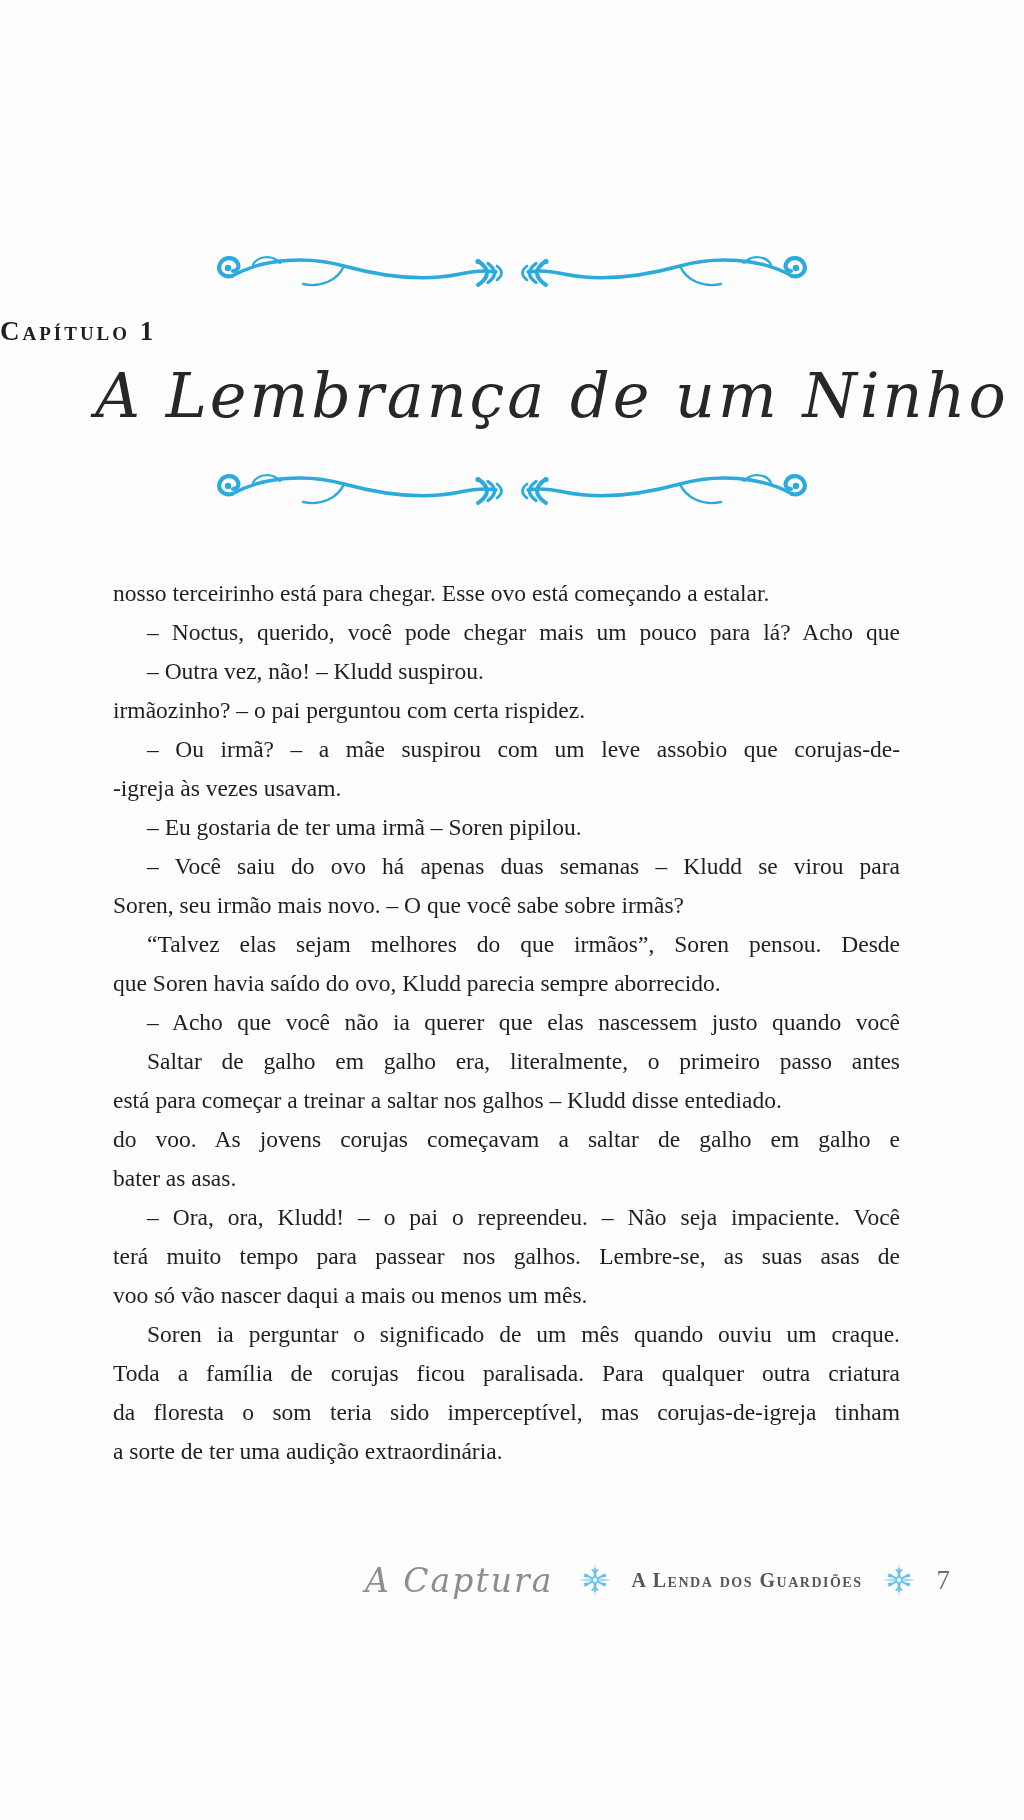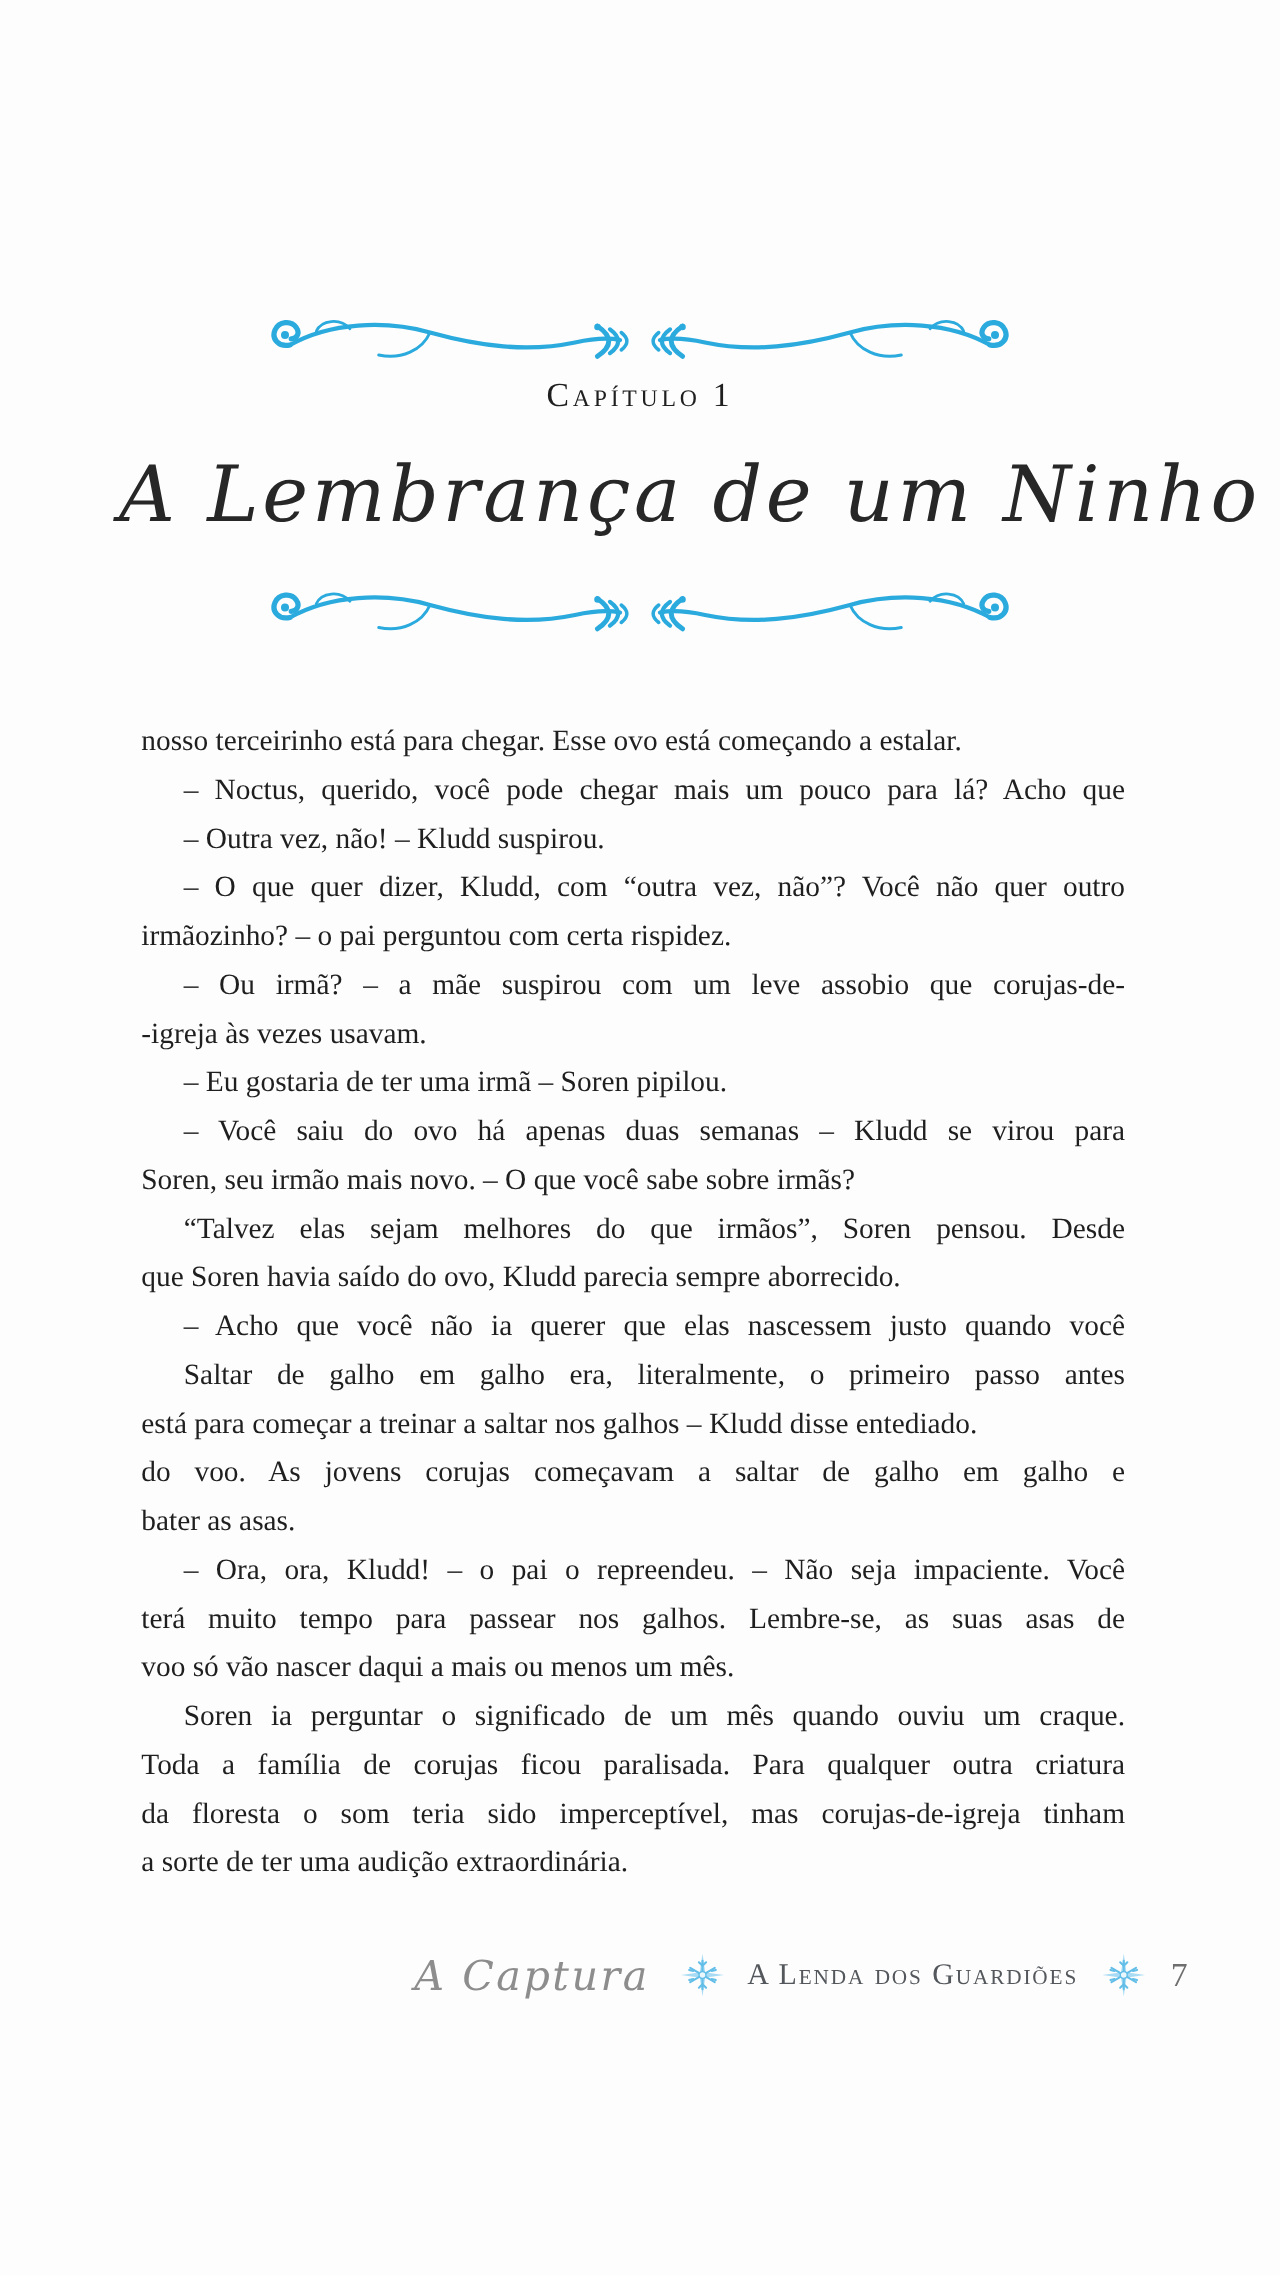--- a/index.html
+++ b/index.html
@@ -16,25 +16,25 @@
   .ornament{
     position:absolute;left:50%;transform:translateX(-50%);
     width:592px;height:44px;display:block;
     color:var(--ornament,#2baade);
   }
   .ornament-top{top:251px;}
   .ornament-bottom{top:469px;}
 
   
   .chapter-label{
-    position:absolute;top:301px;left:0;width:100%;
-    text-align:center;
+    position:absolute;top:316px;left:0;width:100%;
     font-variant:small-caps;
     font-size:27px;letter-spacing:3px;
     color:var(--body-text,#1f1f1f);
+    font-weight:bold;
   }
   .chapter-title{
     position:absolute;top:346px;left:0;width:100%;
     text-align:center;
     font-family:"DejaVu Serif", serif;
     font-style:italic;
     font-size:62px;line-height:100px;
     letter-spacing:3px;
     color:#272727;
     padding-left:40px;
@@ -57,22 +57,22 @@
   }
   .book-script{
     font-family:"DejaVu Serif", serif;
     font-style:italic;
     font-size:33px;letter-spacing:2px;
     color:var(--footer-script,#8d8d8d);
     padding-right:6px;
   }
   .series-title{
     font-variant:small-caps;
-    font-weight:400;
-    font-size:24px;letter-spacing:1.5px;
+    font-weight:700;
+    font-size:20px;letter-spacing:1.5px;
     color:var(--footer-text,#55595d);
   }
   .page-number{
     font-size:27px;
     color:var(--page-number,#6f6f6f);
     margin-left:2px;
   }
   .snowflake{width:36px;height:36px;display:block;}
 </style>
 </head>
@@ -119,21 +119,20 @@
 
   <svg class="ornament ornament-bottom" viewBox="0 0 592 44">
     <use href="#flourish-half"></use>
     <use href="#flourish-half" transform="translate(592,0) scale(-1,1)"></use>
   </svg>
 
   <div class="body-text">
       <div class="line last">nosso terceirinho está para chegar. Esse ovo está começando a estalar.</div>
       <div class="line first">– Noctus, querido, você pode chegar mais um pouco para lá? Acho que</div>
       <div class="line first last">– Outra vez, não! – Kludd suspirou.</div>
-      <div class="line first">– O que quer dizer, Kludd, com “outra vez, não”? Você não quer outro</div>
       <div class="line last">irmãozinho? – o pai perguntou com certa rispidez.</div>
       <div class="line first">– Ou irmã? – a mãe suspirou com um leve assobio que corujas-de-</div>
       <div class="line last">-igreja às vezes usavam.</div>
       <div class="line first last">– Eu gostaria de ter uma irmã – Soren pipilou.</div>
       <div class="line first">– Você saiu do ovo há apenas duas semanas – Kludd se virou para</div>
       <div class="line last">Soren, seu irmão mais novo. – O que você sabe sobre irmãs?</div>
       <div class="line first">“Talvez elas sejam melhores do que irmãos”, Soren pensou. Desde</div>
       <div class="line last">que Soren havia saído do ovo, Kludd parecia sempre aborrecido.</div>
       <div class="line first">– Acho que você não ia querer que elas nascessem justo quando você</div>
       <div class="line first">Saltar de galho em galho era, literalmente, o primeiro passo antes</div>

